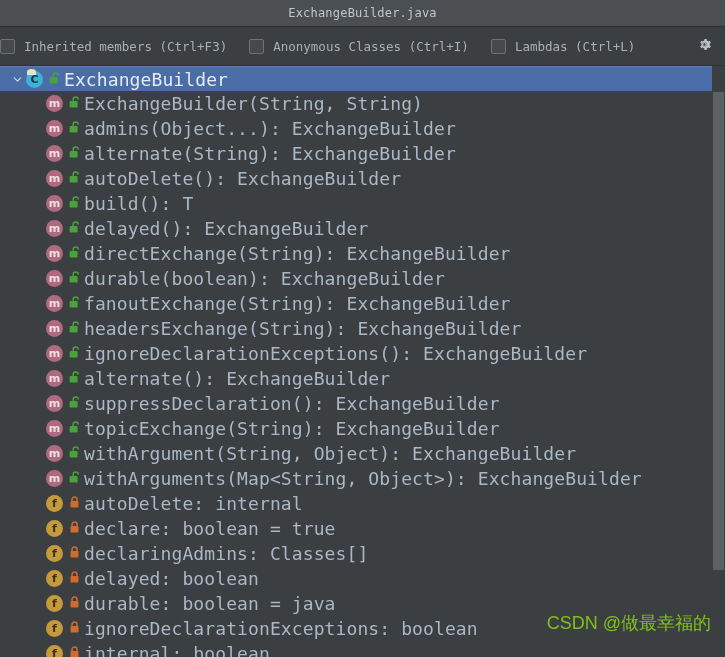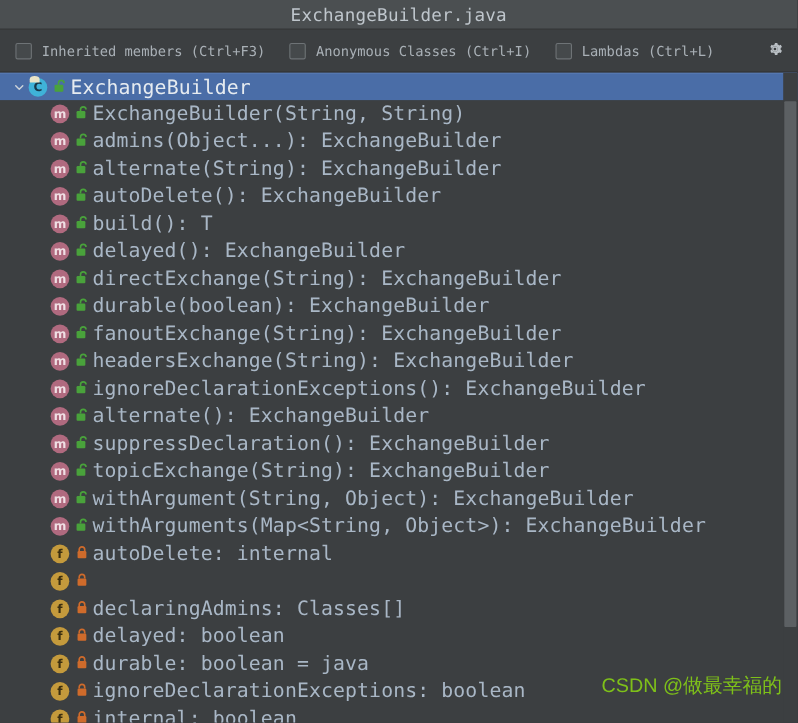--- a/index.html
+++ b/index.html
@@ -18,33 +18,33 @@
 
   
   #titlebar {
     height: 27px;
     flex: 0 0 27px;
     background: #4b4f51;
     border-bottom: 1px solid #2e3133;
     display: flex; align-items: center; justify-content: center;
   }
   #title-text {
-    font-size: 16px;
+    font-size: 12px;
     color: #bfc6cc;
     letter-spacing: 0.2px;
   }
 
   
   #toolbar {
     height: 39px;
     flex: 0 0 39px;
     background: #3c3f41;
     border-bottom: 1px solid #2e3133;
     display: flex; align-items: center;
-    padding: 0 8px 0 14px;
+    padding: 0 8px 0 0;
     justify-content: center;
   }
   .filter {
     display: flex; align-items: center;
     margin-right: 22px;
     cursor: default;
   }
   .cbox {
     width: 15px; height: 15px;
     border: 1px solid #6e7376;
@@ -385,20 +385,21 @@
         </div>
         <div class="row">
           <span class="indent"></span>
           <span class="kind-icon kind-field">f</span>
           <span class="lock">
             <span><svg width="11" height="13" viewBox="0 0 11 13">
                 <path d="M3 5V3.6a2.5 2.5 0 0 1 5 0V5" fill="none" stroke="#cf6b2b" stroke-width="1.5"></path>
                 <rect x="1.5" y="5" width="8" height="6.5" rx="1" fill="#cf6b2b"></rect>
               </svg></span>
           </span>
+          <span class="row-text">declare: boolean = true</span>
         </div>
         <div class="row">
           <span class="indent"></span>
           <span class="kind-icon kind-field">f</span>
           <span class="lock">
             <span><svg width="11" height="13" viewBox="0 0 11 13">
                 <path d="M3 5V3.6a2.5 2.5 0 0 1 5 0V5" fill="none" stroke="#cf6b2b" stroke-width="1.5"></path>
                 <rect x="1.5" y="5" width="8" height="6.5" rx="1" fill="#cf6b2b"></rect>
               </svg></span>
           </span>

